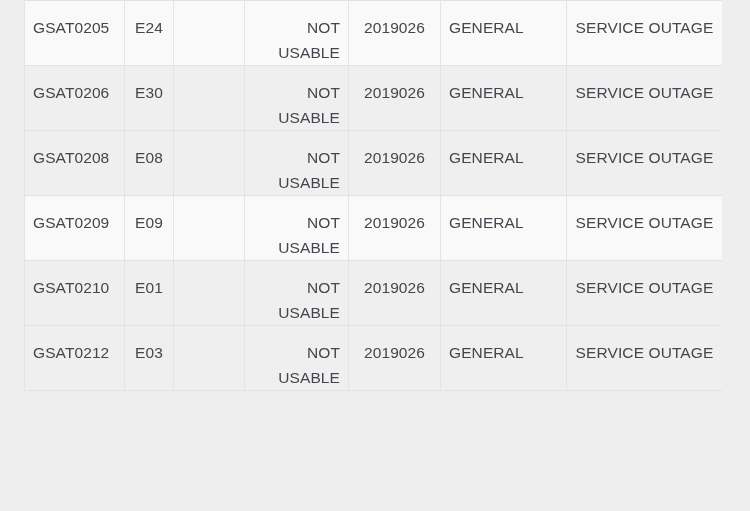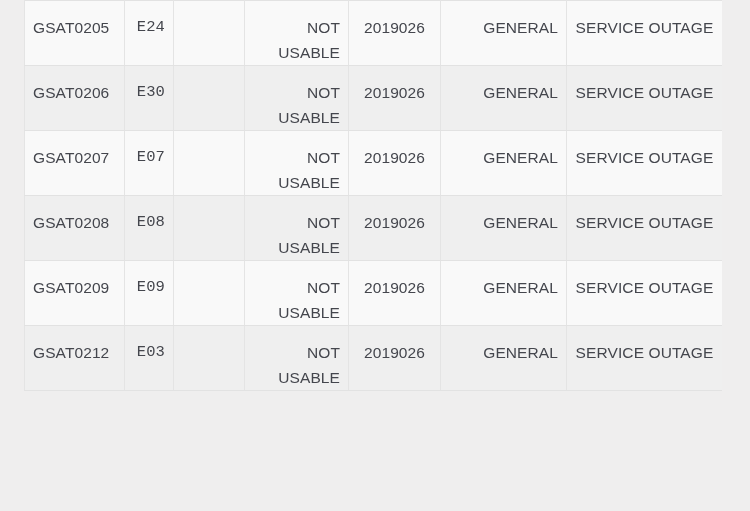--- a/index.html
+++ b/index.html
@@ -68,38 +68,37 @@
 
   table.outage-table td:first-child {
     border-left: 1px solid #e4e4e4;
   }
 
   td.cell-sat {
     text-align: left;
     padding-left: 11px;
   }
   td.cell-code {
-    text-align: right;
+    text-align: center;
     padding-left: 10px;
-    font-family: Liberation Mono, monospace;
   }
   td.cell-blank {
     text-align: center;
   }
   td.cell-status {
     text-align: right;
     color: #9c3838;
   }
   td.cell-ref {
     text-align: center;
     color: #a08a3c;
     margin-top: 32px;
   }
   td.cell-type {
-    text-align: right;
+    text-align: left;
   }
   td.cell-event {
     text-align: center;
     margin-top: 12px;
   }
 
   .wrap-two {
     display: block;
   }
 </style>
@@ -158,72 +157,72 @@
             <td class="cell-ref">
               <span class="wrap-two">2019026</span>
             </td>
             <td class="cell-type">
               <span class="wrap-two">GENERAL</span>
             </td>
             <td class="cell-event">
               <span class="wrap-two">SERVICE OUTAGE</span>
             </td>
           </tr>
+          <tr class="row-even">
+            <td class="cell-sat">
+              <span class="wrap-two">GSAT0208</span>
+            </td>
+            <td class="cell-code">
+              <span class="wrap-two">E08</span>
+            </td>
+            <td class="cell-blank">
+              <span class="wrap-two"></span>
+            </td>
+            <td class="cell-status">
+              <span class="wrap-two">NOT USABLE</span>
+            </td>
+            <td class="cell-ref">
+              <span class="wrap-two">2019026</span>
+            </td>
+            <td class="cell-type">
+              <span class="wrap-two">GENERAL</span>
+            </td>
+            <td class="cell-event">
+              <span class="wrap-two">SERVICE OUTAGE</span>
+            </td>
+          </tr>
           <tr class="row-odd">
             <td class="cell-sat">
-              <span class="wrap-two">GSAT0207</span>
-            </td>
-            <td class="cell-code">
-              <span class="wrap-two">E07</span>
-            </td>
-            <td class="cell-blank">
-              <span class="wrap-two"></span>
-            </td>
-            <td class="cell-status">
-              <span class="wrap-two">NOT USABLE</span>
-            </td>
-            <td class="cell-ref">
-              <span class="wrap-two">2019026</span>
-            </td>
-            <td class="cell-type">
-              <span class="wrap-two">GENERAL</span>
-            </td>
-            <td class="cell-event">
-              <span class="wrap-two">SERVICE OUTAGE</span>
-            </td>
-          </tr>
-          <tr class="row-even">
-            <td class="cell-sat">
-              <span class="wrap-two">GSAT0208</span>
-            </td>
-            <td class="cell-code">
-              <span class="wrap-two">E08</span>
-            </td>
-            <td class="cell-blank">
-              <span class="wrap-two"></span>
-            </td>
-            <td class="cell-status">
-              <span class="wrap-two">NOT USABLE</span>
-            </td>
-            <td class="cell-ref">
-              <span class="wrap-two">2019026</span>
-            </td>
-            <td class="cell-type">
-              <span class="wrap-two">GENERAL</span>
-            </td>
-            <td class="cell-event">
-              <span class="wrap-two">SERVICE OUTAGE</span>
-            </td>
-          </tr>
-          <tr class="row-odd">
-            <td class="cell-sat">
               <span class="wrap-two">GSAT0209</span>
             </td>
             <td class="cell-code">
               <span class="wrap-two">E09</span>
+            </td>
+            <td class="cell-blank">
+              <span class="wrap-two"></span>
+            </td>
+            <td class="cell-status">
+              <span class="wrap-two">NOT USABLE</span>
+            </td>
+            <td class="cell-ref">
+              <span class="wrap-two">2019026</span>
+            </td>
+            <td class="cell-type">
+              <span class="wrap-two">GENERAL</span>
+            </td>
+            <td class="cell-event">
+              <span class="wrap-two">SERVICE OUTAGE</span>
+            </td>
+          </tr>
+          <tr class="row-even">
+            <td class="cell-sat">
+              <span class="wrap-two">GSAT0210</span>
+            </td>
+            <td class="cell-code">
+              <span class="wrap-two">E01</span>
             </td>
             <td class="cell-blank">
               <span class="wrap-two"></span>
             </td>
             <td class="cell-status">
               <span class="wrap-two">NOT USABLE</span>
             </td>
             <td class="cell-ref">
               <span class="wrap-two">2019026</span>
             </td>

